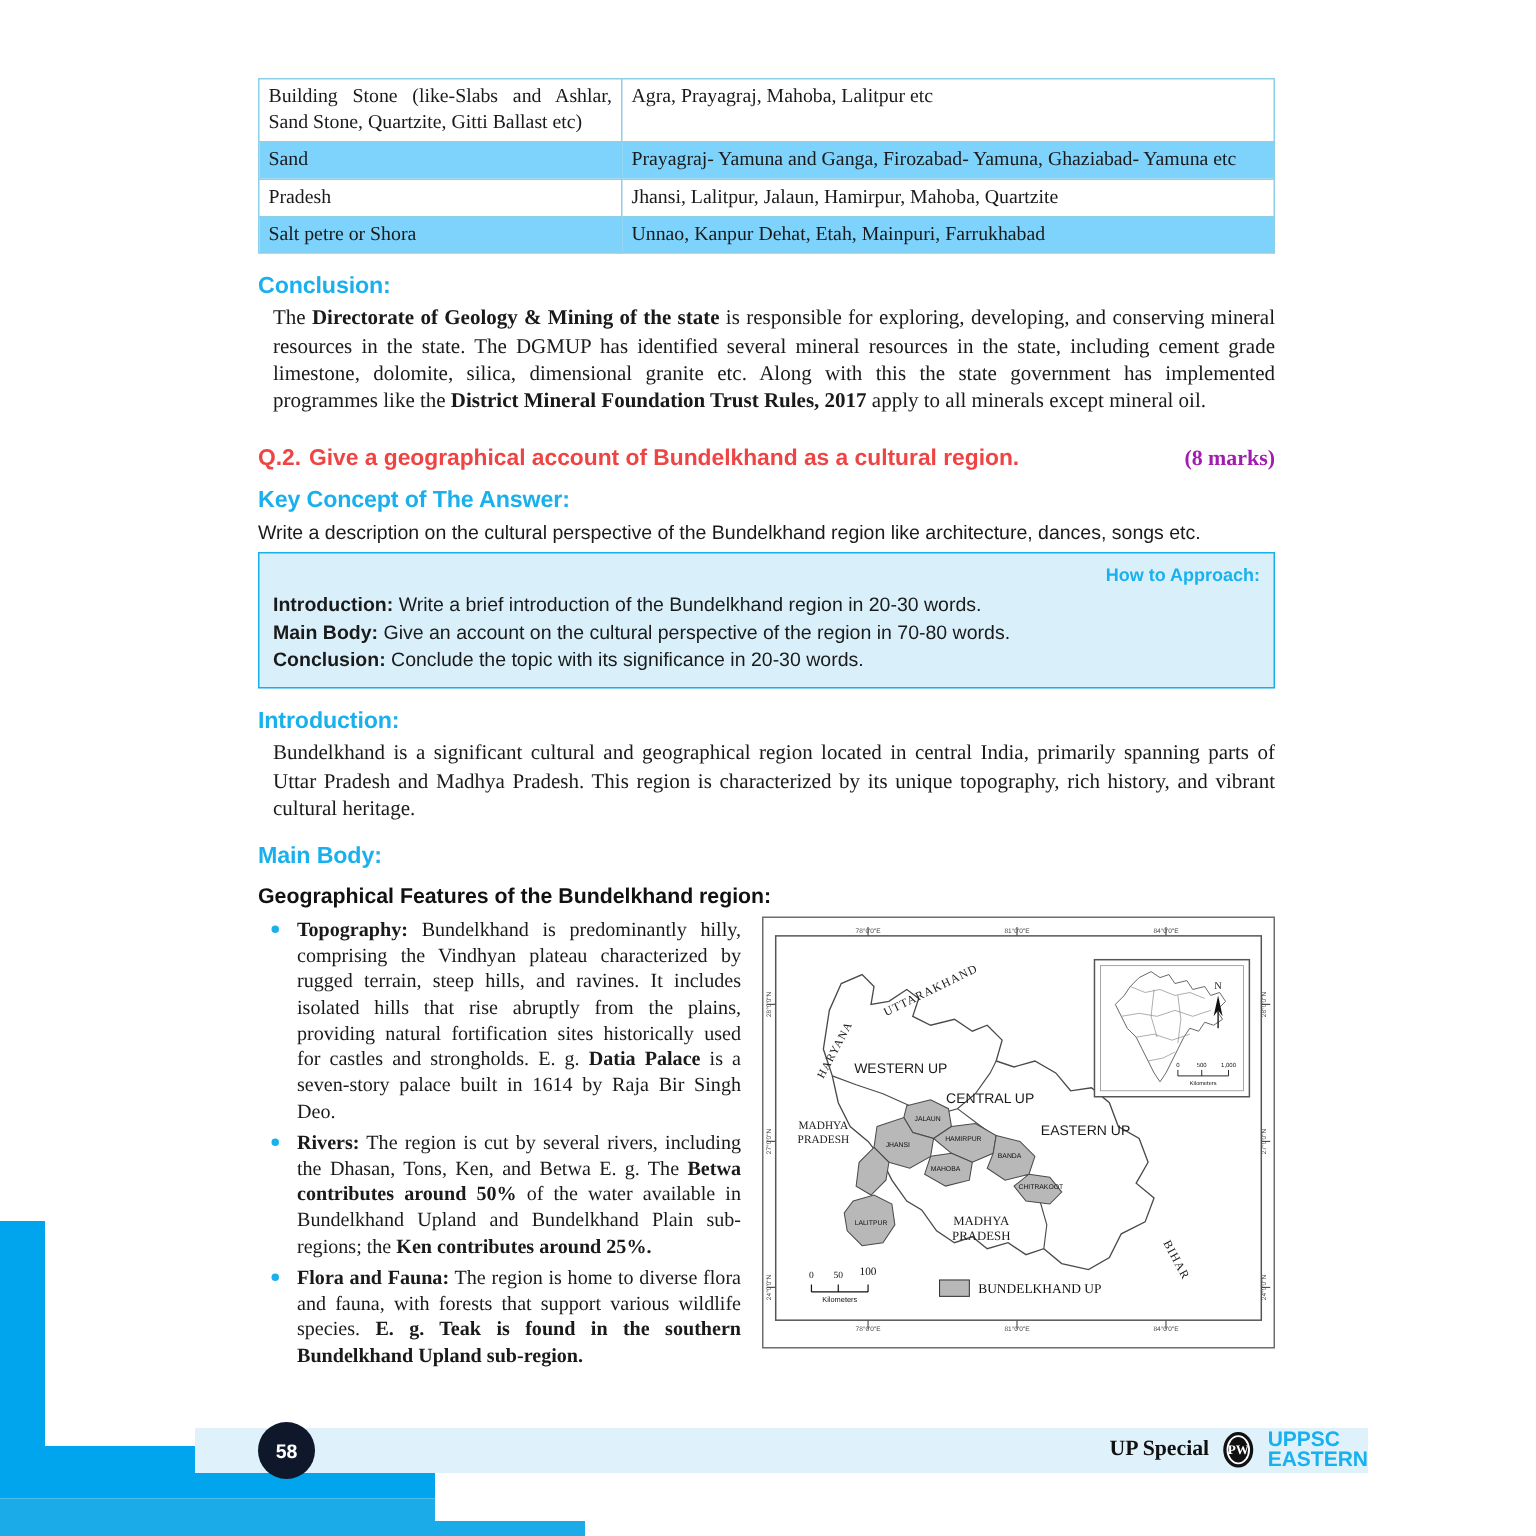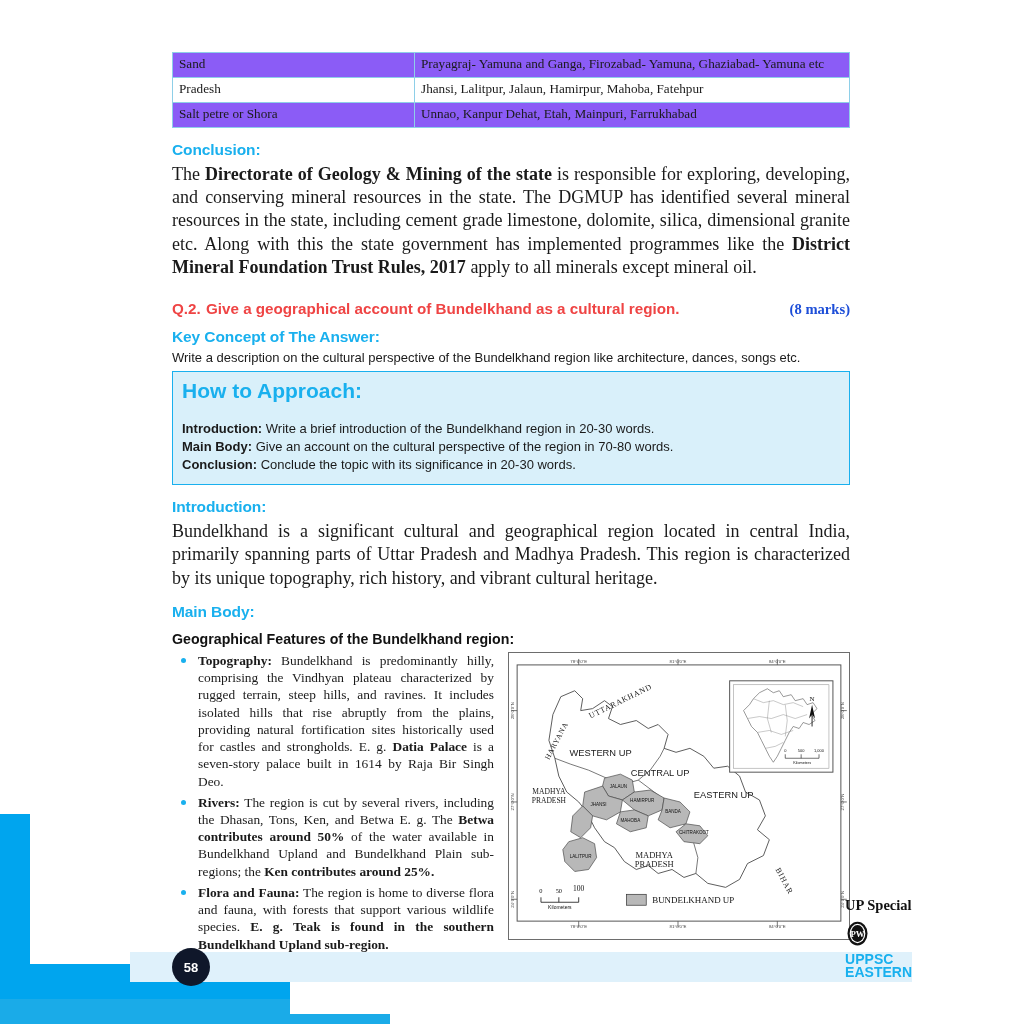--- a/index.html
+++ b/index.html
@@ -23,57 +23,57 @@
   table.minerals { border-collapse: collapse; width: 100%; table-layout: fixed; }
   table.minerals td {
     border: 1px solid #8ecfe8;
     padding: 3px 6px 4px 6px;
     font-size: 13.2px;
     line-height: 1.28;
     vertical-align: top;
     text-align: justify;
     text-justify: inter-word;
   }
-  table.minerals tr.shaded td { background: #8b5cf6; }
+  table.minerals tr.shaded td { background: #7dd3fc; }
   table.minerals td.c1 { width: 242px; }
 
   
   .h-sec {
     color: #19b0ee;
     font-family: "Liberation Sans", sans-serif;
     font-weight: bold;
     font-size: 15.5px;
     margin: 13px 0 4px 0;
     letter-spacing: -0.1px;
   }
   .h-sec.tight { margin-top: 10px; }
 
   p.body {
-    font-size: 18px;
+    font-size: 14px;
     line-height: 1.30;
-    margin: 0 0 2px 0;
+    margin: 0 0 2px 10px;
     text-align: justify;
     text-justify: inter-word;
   }
   b, strong { font-weight: bold; }
 
   
   .qrow {
     display: flex; align-items: baseline; justify-content: space-between;
     margin: 20px 0 0 0;
   }
   .qtext {
     color: #ef4444;
     font-family: "Liberation Sans", sans-serif;
     font-weight: bold;
     font-size: 15.2px;
   }
   .qtext .qnum { display: inline-block; min-width: 34px; }
   .qmarks {
-    color: #1d4ed8;
+    color: #a21caf;
     font-weight: bold;
     font-size: 14.6px;
     font-family: "Liberation Serif", serif;
     white-space: nowrap;
   }
 
   
   .keyline {
     font-family: "Liberation Sans", sans-serif;
     font-size: 13px;
@@ -82,26 +82,26 @@
   }
 
   
   .approach {
     border: 1px solid #19b0ee;
     background: #d9f0fa;
     padding: 7px 9px 9px 9px;
     margin-top: 2px;
   }
   .approach-title {
-    text-align: left;
+    text-align: right;
     color: #19b0ee;
     font-family: "Liberation Sans", sans-serif;
     font-weight: bold;
-    font-size: 21px;
-    margin-bottom: 17px;
+    font-size: 12px;
+    margin-bottom: 4px;
   }
   .approach-row {
     font-family: "Liberation Sans", sans-serif;
     font-size: 13px;
     line-height: 1.42;
     color: #1a1a1a;
   }
   .approach-row b { font-weight: bold; }
 
   
@@ -149,21 +149,21 @@
     position: absolute; left: 172px; bottom: 38px;
     width: 38px; height: 38px; border-radius: 50%;
     background: #0f172a;
     color: #fff;
     font-family: "Liberation Sans", sans-serif;
     font-weight: bold; font-size: 13px;
     display: flex; align-items: center; justify-content: center;
   }
   .brand {
     position: absolute; right: 112px; bottom: 44px;
-    display: flex; gap: 7px; flex-direction: column;
+    display: flex; align-items: center; gap: 7px;
   }
   .brand-up {
     font-family: "Liberation Serif", serif;
     font-weight: bold; font-size: 14.5px; color: #111;
   }
   .pw-logo { width: 25px; height: 25px; }
   .brand-uppsc {
     font-family: "Liberation Sans", sans-serif;
     font-weight: bold; font-size: 14px;
     color: #19b0ee; line-height: 0.97;
@@ -176,27 +176,31 @@
 <svg class="corner-deco" viewBox="0 0 400 210">
   <path d="M 0 0 L 30 0 L 30 155 L 290 155 L 290 185 L 0 185 Z" fill="#00a5ee"></path>
   <path d="M 0 185 L 290 185 L 290 200 L 390 200 L 390 210 L 0 210 Z" fill="#1aabe8"></path>
   <path d="M 95 0 L 125 0 L 125 150 L 300 150 L 300 180 L 95 180 Z" fill="#00a5ee" transform="translate(-95,0)"></path>
 </svg>
 
 <div class="page">
 
   <table class="minerals">
     <tbody>
+        <tr>
+          <td class="c1">Building Stone (like-Slabs and Ashlar, Sand Stone, Quartzite, Gitti Ballast etc)</td>
+          <td>Agra, Prayagraj, Mahoba, Lalitpur etc</td>
+        </tr>
         <tr class="shaded">
           <td class="c1">Sand</td>
           <td>Prayagraj- Yamuna and Ganga, Firozabad- Yamuna, Ghaziabad- Yamuna etc</td>
         </tr>
         <tr>
           <td class="c1">Pradesh</td>
-          <td>Jhansi, Lalitpur, Jalaun, Hamirpur, Mahoba, Fatehpur</td>
+          <td>Jhansi, Lalitpur, Jalaun, Hamirpur, Mahoba, Quartzite</td>
         </tr>
         <tr class="shaded">
           <td class="c1">Salt petre or Shora</td>
           <td>Unnao, Kanpur Dehat, Etah, Mainpuri, Farrukhabad</td>
         </tr>
       </tbody>
   </table>
 
   <div class="h-sec">Conclusion:</div>
   <p class="body"><span>The </span><b>Directorate of Geology &amp; Mining of the state</b><span> is responsible for exploring, developing, and conserving mineral resources in the state. The DGMUP has identified several mineral resources in the state, including cement grade limestone, dolomite, silica, dimensional granite etc. Along with this the state government has implemented programmes like the </span><b>District Mineral Foundation Trust Rules, 2017</b><span> apply to all minerals except mineral oil.</span></p>

